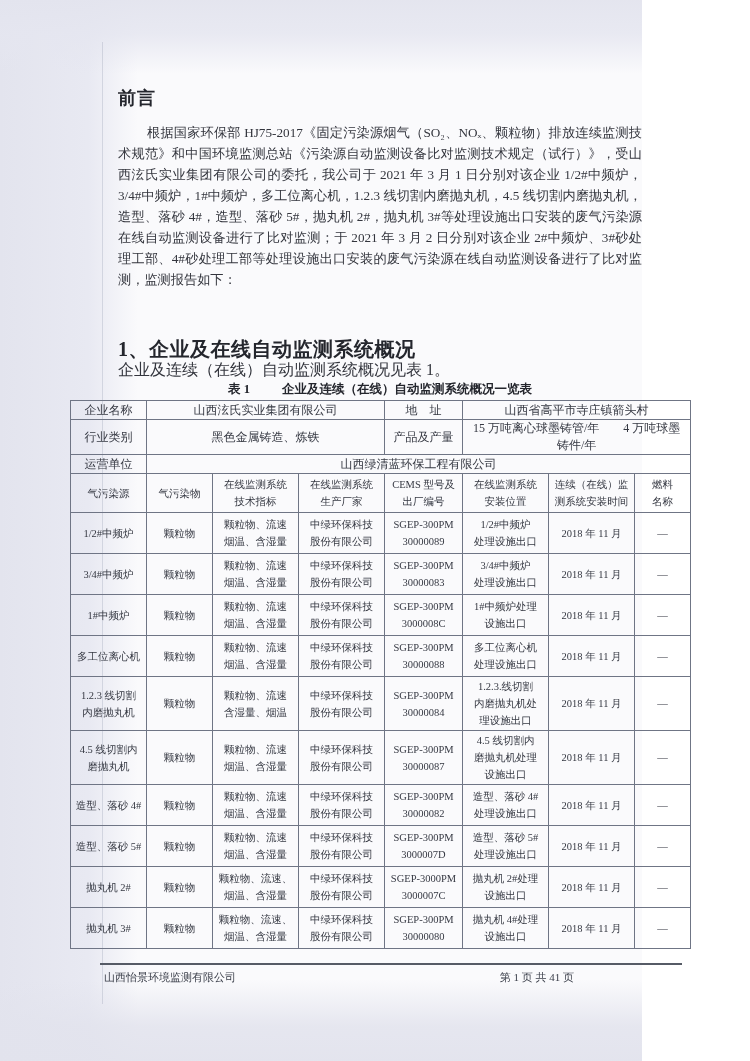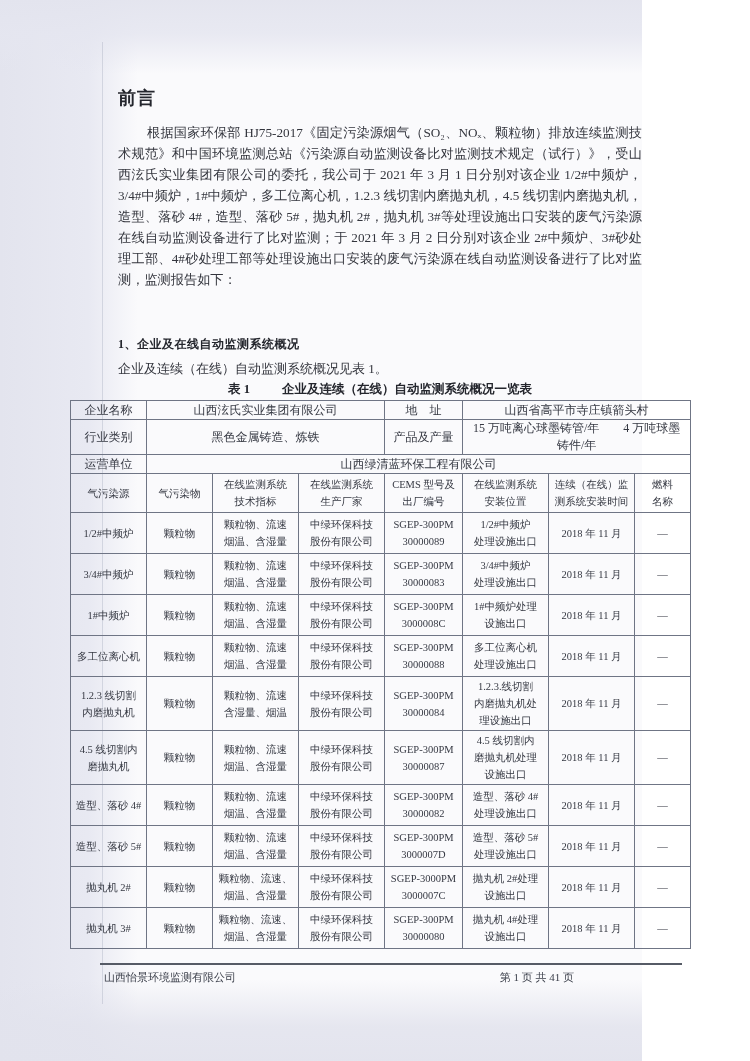--- a/index.html
+++ b/index.html
@@ -24,25 +24,25 @@
     position:absolute; left:118px; top:86px; margin:0;
     font-size:18px; font-weight:bold; letter-spacing:1px; color:#24262d;
   }
   .para {
     position:absolute; left:118px; top:122px; width:524px; margin:0;
     font-size:13.2px; line-height:21px; text-indent:2.2em; text-align:justify;
     color:#33353d;
   }
   .section-heading {
     position:absolute; left:118px; top:336px; margin:0;
-    font-size:12px; font-weight:bold; color:#24262d; letter-spacing:.5px;
+    font-size:20px; font-weight:bold; color:#24262d; letter-spacing:.5px;
   }
   .section-intro {
     position:absolute; left:118px; top:360px; margin:0;
-    font-size:13px; color:#33353d;
+    font-size:16px; color:#33353d;
   }
   .caption {
     position:absolute; left:70px; top:381px; width:620px;
     display:flex; justify-content:center; gap:32px;
     font-size:12.5px; font-weight:bold; color:#24262d;
   }
   table.main {
     position:absolute; left:70px; top:400px; width:620px;
     border-collapse:collapse; table-layout:fixed;
     font-size:10.5px; color:#353842;

